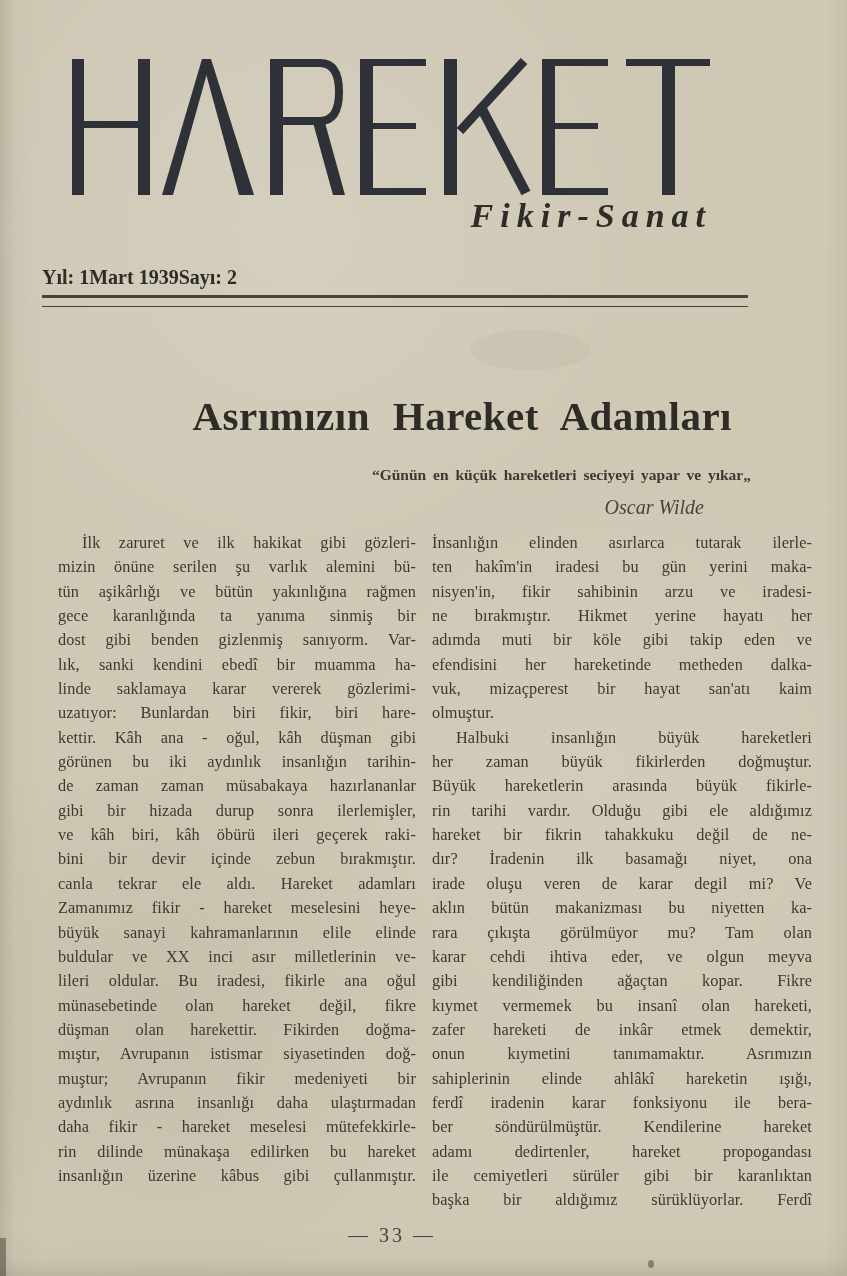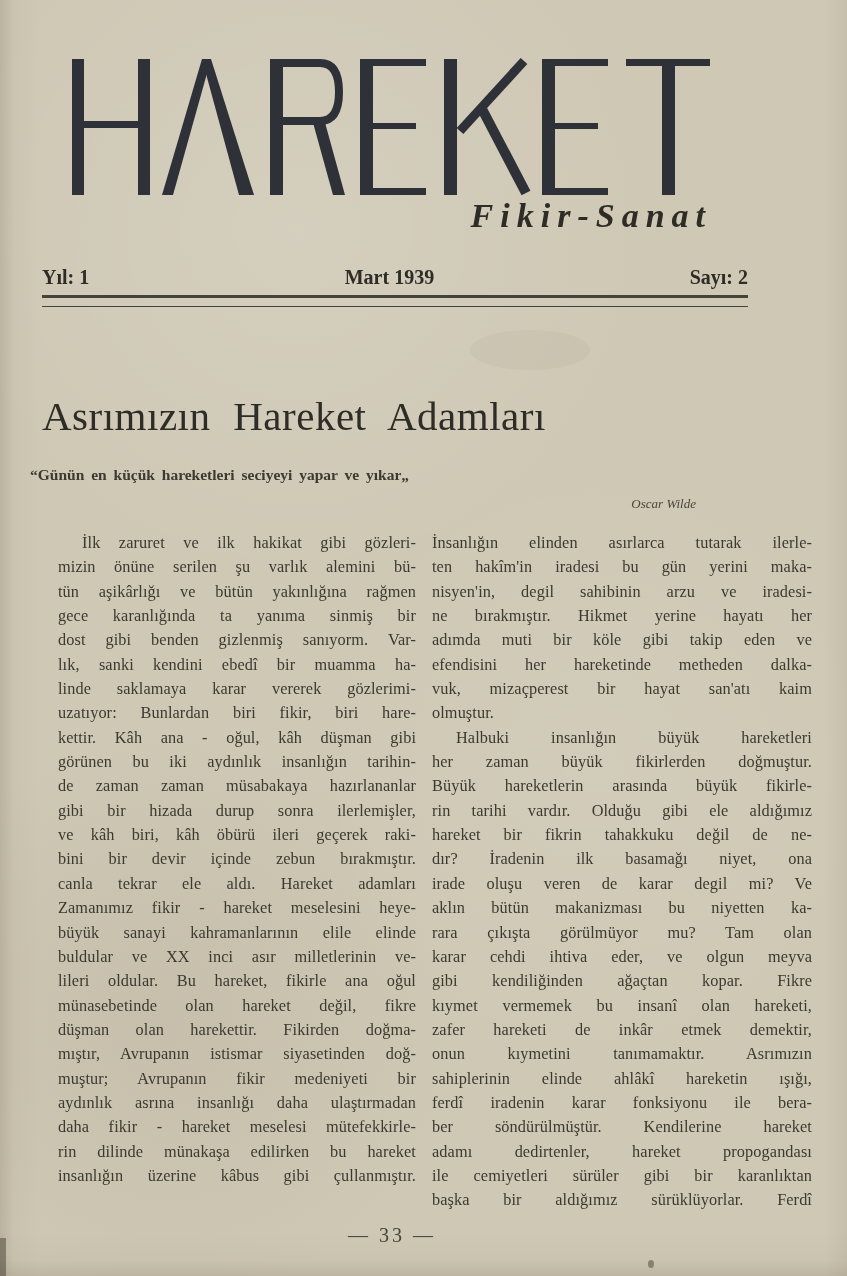--- a/index.html
+++ b/index.html
@@ -29,41 +29,41 @@
   }
   .blotch{position:absolute;border-radius:50%;pointer-events:none;}
   #masthead-logo{position:absolute;top:56px;left:72px;width:640px;height:142px;}
   #subtitle{
     position:absolute;top:197px;left:72px;width:640px;
     text-align:right;font-size:34px;font-weight:bold;font-style:italic;
     letter-spacing:7px;color:var(--head-ink);
   }
   #header-row{
     position:absolute;top:266px;left:42px;width:706px;
-    display:flex;justify-content:space-between;align-items:baseline;
+    display:flex;align-items:baseline;
     font-size:20px;font-weight:bold;color:var(--head-ink);
   }
   #header-rule{
     position:absolute;top:295px;left:42px;width:706px;height:8px;
     border-top:3.5px solid var(--rule);
     border-bottom:1.5px solid var(--rule);
   }
   #article-title{
-    position:absolute;top:392px;left:42px;width:706px;margin:0;
-    text-align:left;font-size:41px;font-weight:normal;color:var(--head-ink);
+    position:absolute;top:392px;left:26px;width:706px;margin:0;
+    text-align:right;font-size:41px;font-weight:bold;color:var(--head-ink);
     word-spacing:12px;letter-spacing:0.5px;
   }
   #epigraph{
-    position:absolute;top:466px;left:30px;width:699px;
-    text-align:left;font-size:15.5px;font-weight:bold;color:var(--ink);
+    position:absolute;top:466px;left:52px;width:699px;
+    text-align:right;font-size:15.5px;font-weight:bold;color:var(--ink);
     word-spacing:3px;
   }
   #epigraph-author{
-    position:absolute;top:496px;left:34px;width:662px;
-    text-align:right;font-size:13px;font-style:italic;color:#494538;
+    position:absolute;top:496px;left:42px;width:662px;
+    text-align:right;font-size:20px;font-style:italic;color:#494538;
   }
   #columns{
     position:absolute;top:531px;left:58px;width:754px;
     display:flex;gap:16px;
   }
   .col{font-size:16.3px;color:var(--ink);}
   .col.left{width:358px;}
   .col.right{width:380px;}
   .para{margin:0;}
   .line{
@@ -145,36 +145,36 @@
           <div class="line">kettir. Kâh ana - oğul, kâh düşman gibi</div>
           <div class="line">görünen bu iki aydınlık insanlığın tarihin-</div>
           <div class="line">de zaman zaman müsabakaya hazırlananlar</div>
           <div class="line">gibi bir hizada durup sonra ilerlemişler,</div>
           <div class="line">ve kâh biri, kâh öbürü ileri geçerek raki-</div>
           <div class="line">bini bir devir içinde zebun bırakmıştır.</div>
           <div class="line">canla tekrar ele aldı. Hareket adamları</div>
           <div class="line">Zamanımız fikir - hareket meselesini heye-</div>
           <div class="line">büyük sanayi kahramanlarının elile elinde</div>
           <div class="line">buldular ve XX inci asır milletlerinin ve-</div>
-          <div class="line">lileri oldular. Bu hareket, fikirle ana oğul</div>
+          <div class="line">lileri oldular. Bu iradesi, fikirle ana oğul</div>
           <div class="line">münasebetinde olan hareket değil, fikre</div>
           <div class="line">düşman olan harekettir. Fikirden doğma-</div>
           <div class="line">mıştır, Avrupanın istismar siyasetinden doğ-</div>
           <div class="line">muştur; Avrupanın fikir medeniyeti bir</div>
           <div class="line">aydınlık asrına insanlığı daha ulaştırmadan</div>
           <div class="line">daha fikir - hareket meselesi mütefekkirle-</div>
           <div class="line">rin dilinde münakaşa edilirken bu hareket</div>
           <div class="line">insanlığın üzerine kâbus gibi çullanmıştır.</div>
         </div>
       </div>
     <div id="col-right" class="col right">
         <div class="para">
           <div class="line">İnsanlığın elinden asırlarca tutarak ilerle-</div>
           <div class="line">ten hakîm'in iradesi bu gün yerini maka-</div>
-          <div class="line">nisyen'in, degil sahibinin arzu ve iradesi-</div>
+          <div class="line">nisyen'in, fikir sahibinin arzu ve iradesi-</div>
           <div class="line">ne bırakmıştır. Hikmet yerine hayatı her</div>
           <div class="line">adımda muti bir köle gibi takip eden ve</div>
           <div class="line">efendisini her hareketinde metheden dalka-</div>
           <div class="line">vuk, mizaçperest bir hayat san'atı kaim</div>
           <div class="line lastline">olmuştur.</div>
         </div>
         <div class="para">
           <div class="line indent">Halbuki insanlığın büyük hareketleri</div>
           <div class="line">her zaman büyük fikirlerden doğmuştur.</div>
           <div class="line">Büyük hareketlerin arasında büyük fikirle-</div>

